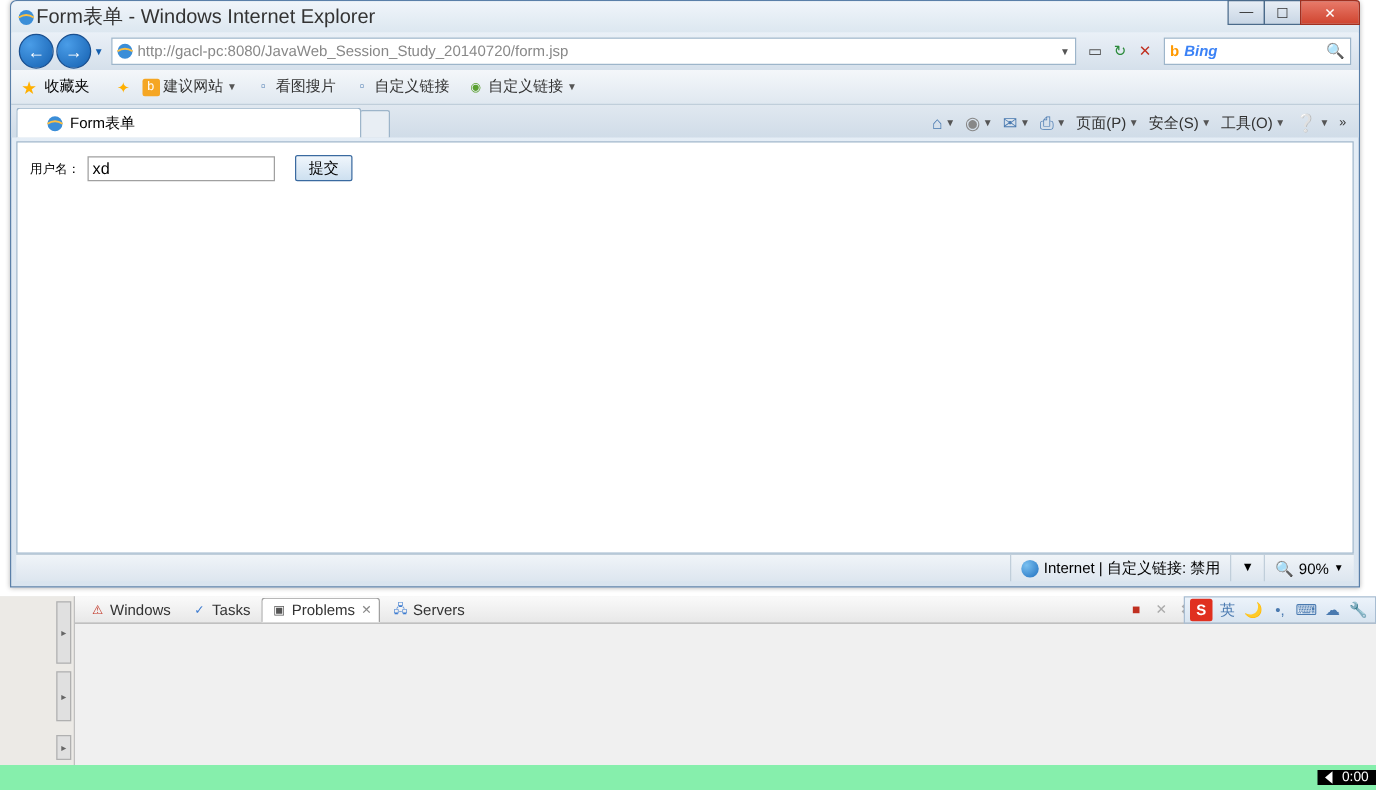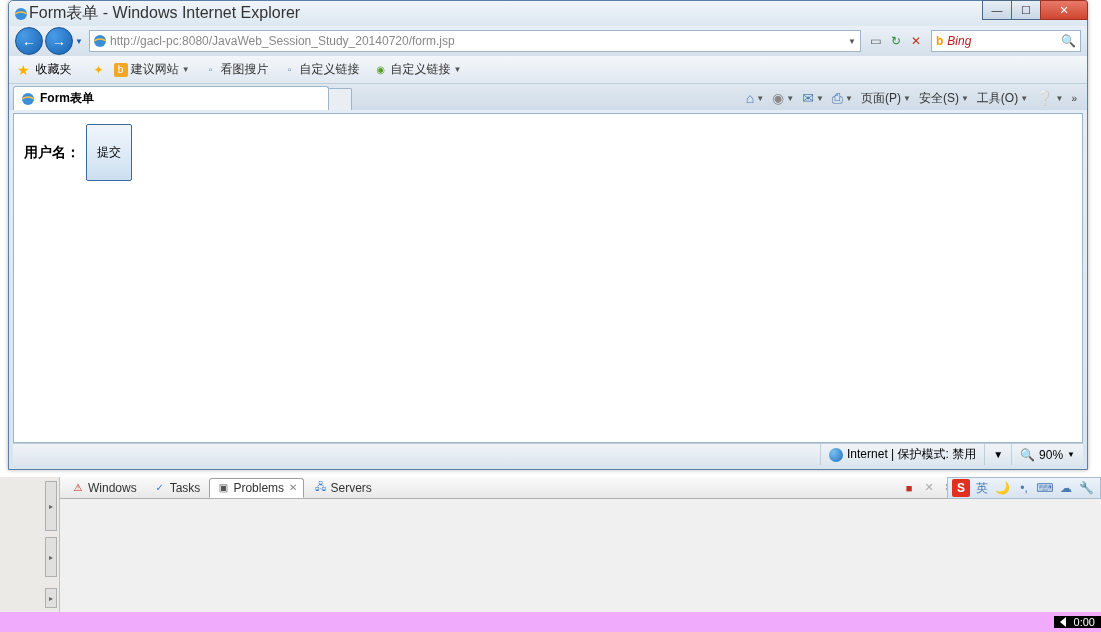--- a/index.html
+++ b/index.html
@@ -18,45 +18,45 @@
 .nav-arrows { display: flex; align-items: center; }
 .nav-arrow { width: 28px; height: 28px; border-radius: 50%; background: radial-gradient(circle at 30% 30%, #4a9de8, #1560b0); border: 1px solid #1a5090; display: flex; align-items: center; justify-content: center; color: #fff; font-size: 14px; }
 .nav-arrow.fwd { margin-left: 2px; }
 .nav-drop { width: 12px; height: 24px; display: flex; align-items: center; justify-content: center; color: #1560b0; font-size: 8px; }
 .url-bar { flex: 1; height: 22px; background: #fff; border: 1px solid #9db5ca; display: flex; align-items: center; padding: 0 2px; }
 .url-icon { width: 16px; height: 16px; margin-right: 2px; }
 .url-text { flex: 1; color: #888; font-size: 12px; }
 .url-btns { display: flex; gap: 2px; align-items: center; padding: 0 2px; }
 .url-iconbtn { width: 18px; height: 18px; display: flex; align-items: center; justify-content: center; font-size: 12px; color: #555; }
 .search-bar { width: 150px; height: 22px; background: #fff; border: 1px solid #9db5ca; display: flex; align-items: center; padding: 0 4px; gap: 4px; }
-.search-bar .bing { font-style: italic; color: #b91c1c; font-weight: normal; }
+.search-bar .bing { font-style: italic; color: #3b82f6; font-weight: bold; }
 .search-bar .bing-b { color: #ff9900; font-weight: bold; font-style: normal; }
 .search-glass { margin-left: auto; color: #555; }
 
 .fav-bar { height: 28px; display: flex; align-items: center; padding: 2px 8px; gap: 6px; background: linear-gradient(#f4f7fa, #e0e8f0); border-bottom: 1px solid #c0ceda; }
 .fav-star { color: #ffb000; font-size: 14px; }
 .fav-link { display: flex; align-items: center; gap: 3px; color: #333; padding: 2px 4px; }
 .fav-link .drop { font-size: 8px; color: #555; }
 .fav-ico { width: 14px; height: 14px; display: inline-flex; align-items: center; justify-content: center; font-size: 10px; }
 .fav-ico.gold { background: #f5a623; color: #fff; border-radius: 2px; }
 .fav-ico.blue { color: #4a7ab0; }
 
 .tab-bar { height: 26px; display: flex; align-items: flex-end; padding: 0 4px; background: linear-gradient(#e0e8f0, #d0dce8); }
-.tab { height: 24px; width: 316px; background: #fff; border: 1px solid #9db5ca; border-bottom: none; border-radius: 3px 3px 0 0; display: flex; align-items: center; padding: 0 6px; gap: 4px; margin-right: -1px; font-weight: bold; }
+.tab { height: 24px; width: 276px; background: #fff; border: 1px solid #9db5ca; border-bottom: none; border-radius: 3px 3px 0 0; display: flex; align-items: center; padding: 0 22px; gap: 4px; margin-right: -1px; }
 .tab-blank { width: 24px; height: 22px; border: 1px solid #9db5ca; border-bottom: none; background: #e8eef4; border-radius: 2px 2px 0 0; }
 .tab-tools { margin-left: auto; display: flex; align-items: center; gap: 8px; padding-right: 6px; height: 24px; }
 .tool-btn { display: flex; align-items: center; gap: 2px; color: #333; font-size: 12px; }
 .tool-btn .drop { font-size: 8px; color: #555; }
 .tool-ico { font-size: 14px; color: #4a7ab0; }
 
 .content { position: absolute; top: 112px; left: 4px; right: 4px; bottom: 26px; background: #fff; border: 1px solid #9db5ca; padding: 10px; font-size: 14px; }
 .form-row { display: flex; align-items: center; gap: 6px; }
-.form-label { font-size: 14px; font-weight: bold; }
+.form-label { font-size: 10px; }
 .form-input { width: 150px; height: 20px; border: 1px solid #a0a0a0; padding: 0 3px; font-size: 13px; }
-.form-btn { border: 1px solid #3a6aa0; background: linear-gradient(#f0f6fc, #cde0f0); padding: 19px 10px; font-size: 12px; border-radius: 2px; }
+.form-btn { border: 1px solid #3a6aa0; background: linear-gradient(#f0f6fc, #cde0f0); padding: 1px 10px; font-size: 12px; border-radius: 2px; margin-left: 10px; }
 
 .status-bar { position: absolute; bottom: 4px; left: 4px; right: 4px; height: 22px; background: linear-gradient(#f0f4f8, #dde6ef); border-top: 1px solid #c0ceda; display: flex; align-items: center; font-size: 12px; }
 .status-fill { flex: 1; }
 .status-cell { border-left: 1px solid #c0ceda; height: 100%; display: flex; align-items: center; padding: 0 8px; gap: 4px; }
 .globe { width: 14px; height: 14px; border-radius: 50%; background: radial-gradient(circle at 30% 30%, #7ac0f0, #2070c0); }
 
 
 .eclipse { position: absolute; top: 477px; left: 0; right: 0; bottom: 20px; background: #f0f0f0; display: flex; }
 .eclipse-gutter { width: 60px; background: #eceae6; border-right: 1px solid #c0c0c0; position: relative; }
 .gutter-btn { position: absolute; width: 12px; height: 50px; right: 2px; border: 1px solid #b0b0b0; background: #e0e0e0; display: flex; align-items: center; justify-content: center; font-size: 8px; color: #666; }
@@ -72,21 +72,21 @@
 .console-body { flex: 1; background: #fff; border: 1px solid #b0b0b0; border-top: none; padding: 2px 6px; font-family: Consolas, monospace; font-size: 12px; color: #333; position: relative; }
 .console-scroll { position: absolute; right: 0; top: 0; bottom: 0; width: 16px; background: #f0f0f0; border-left: 1px solid #d0d0d0; }
 .console-thumb { position: absolute; right: 2px; top: 4px; width: 12px; height: 14px; background: #c8c8c8; border: 1px solid #a0a0a0; border-radius: 2px; }
 
 
 .ime-bar { position: absolute; top: 477px; right: 0; height: 22px; display: flex; align-items: center; gap: 3px; background: linear-gradient(#ecf3fb,#d8e4f0); border: 1px solid #a8bdd2; padding: 0 4px; z-index: 5; }
 .ime-btn { width: 18px; height: 18px; display: flex; align-items: center; justify-content: center; font-size: 12px; color: #4a7ab0; }
 .ime-s { background: #e03020; color: #fff; font-weight: bold; border-radius: 2px; }
 
 
-.taskbar { position: absolute; bottom: 0; left: 0; right: 0; height: 20px; background: #f0abfc; display: flex; align-items: center; }
+.taskbar { position: absolute; bottom: 0; left: 0; right: 0; height: 20px; background: #86efac; display: flex; align-items: center; }
 .task-clock { margin-left: auto; background: #000; color: #fff; font-size: 11px; padding: 0 6px; display: flex; align-items: center; gap: 4px; }
 .task-tri { width: 0; height: 0; border-top: 5px solid transparent; border-bottom: 5px solid transparent; border-right: 6px solid #fff; margin-right: 4px; }
 
 svg.ie-logo { width: 16px; height: 16px; }
 </style>
 </head>
 <body>
 
 <div class="ie-window">
 
@@ -198,29 +198,30 @@
           <span class="tool-ico" style="color:#3a7ad0;">❔</span>
           <span class="drop">▼</span>
         </span>
       <span class="tool-btn" style="font-size:10px;">»</span>
     </div>
   </div>
 
   <div class="content">
     <div class="form-row">
       <span class="form-label">用户名：</span>
+      <input class="form-input" value="xd" style="">
       <button class="form-btn">提交</button>
     </div>
   </div>
 
   <div class="status-bar">
     <div class="status-fill"></div>
     <div class="status-cell">
       <span class="globe"></span>
-      <span>Internet | 保护模式: 禁用</span>
+      <span>Internet | 自定义链接: 禁用</span>
     </div>
     <div class="status-cell">
         <span style="font-size:10px;">▼</span>
       </div>
     <div class="status-cell">
       <span style="color:#4a7ab0;">🔍</span>
       <span>90%</span>
       <span style="font-size:8px;">▼</span>
     </div>
   </div>

